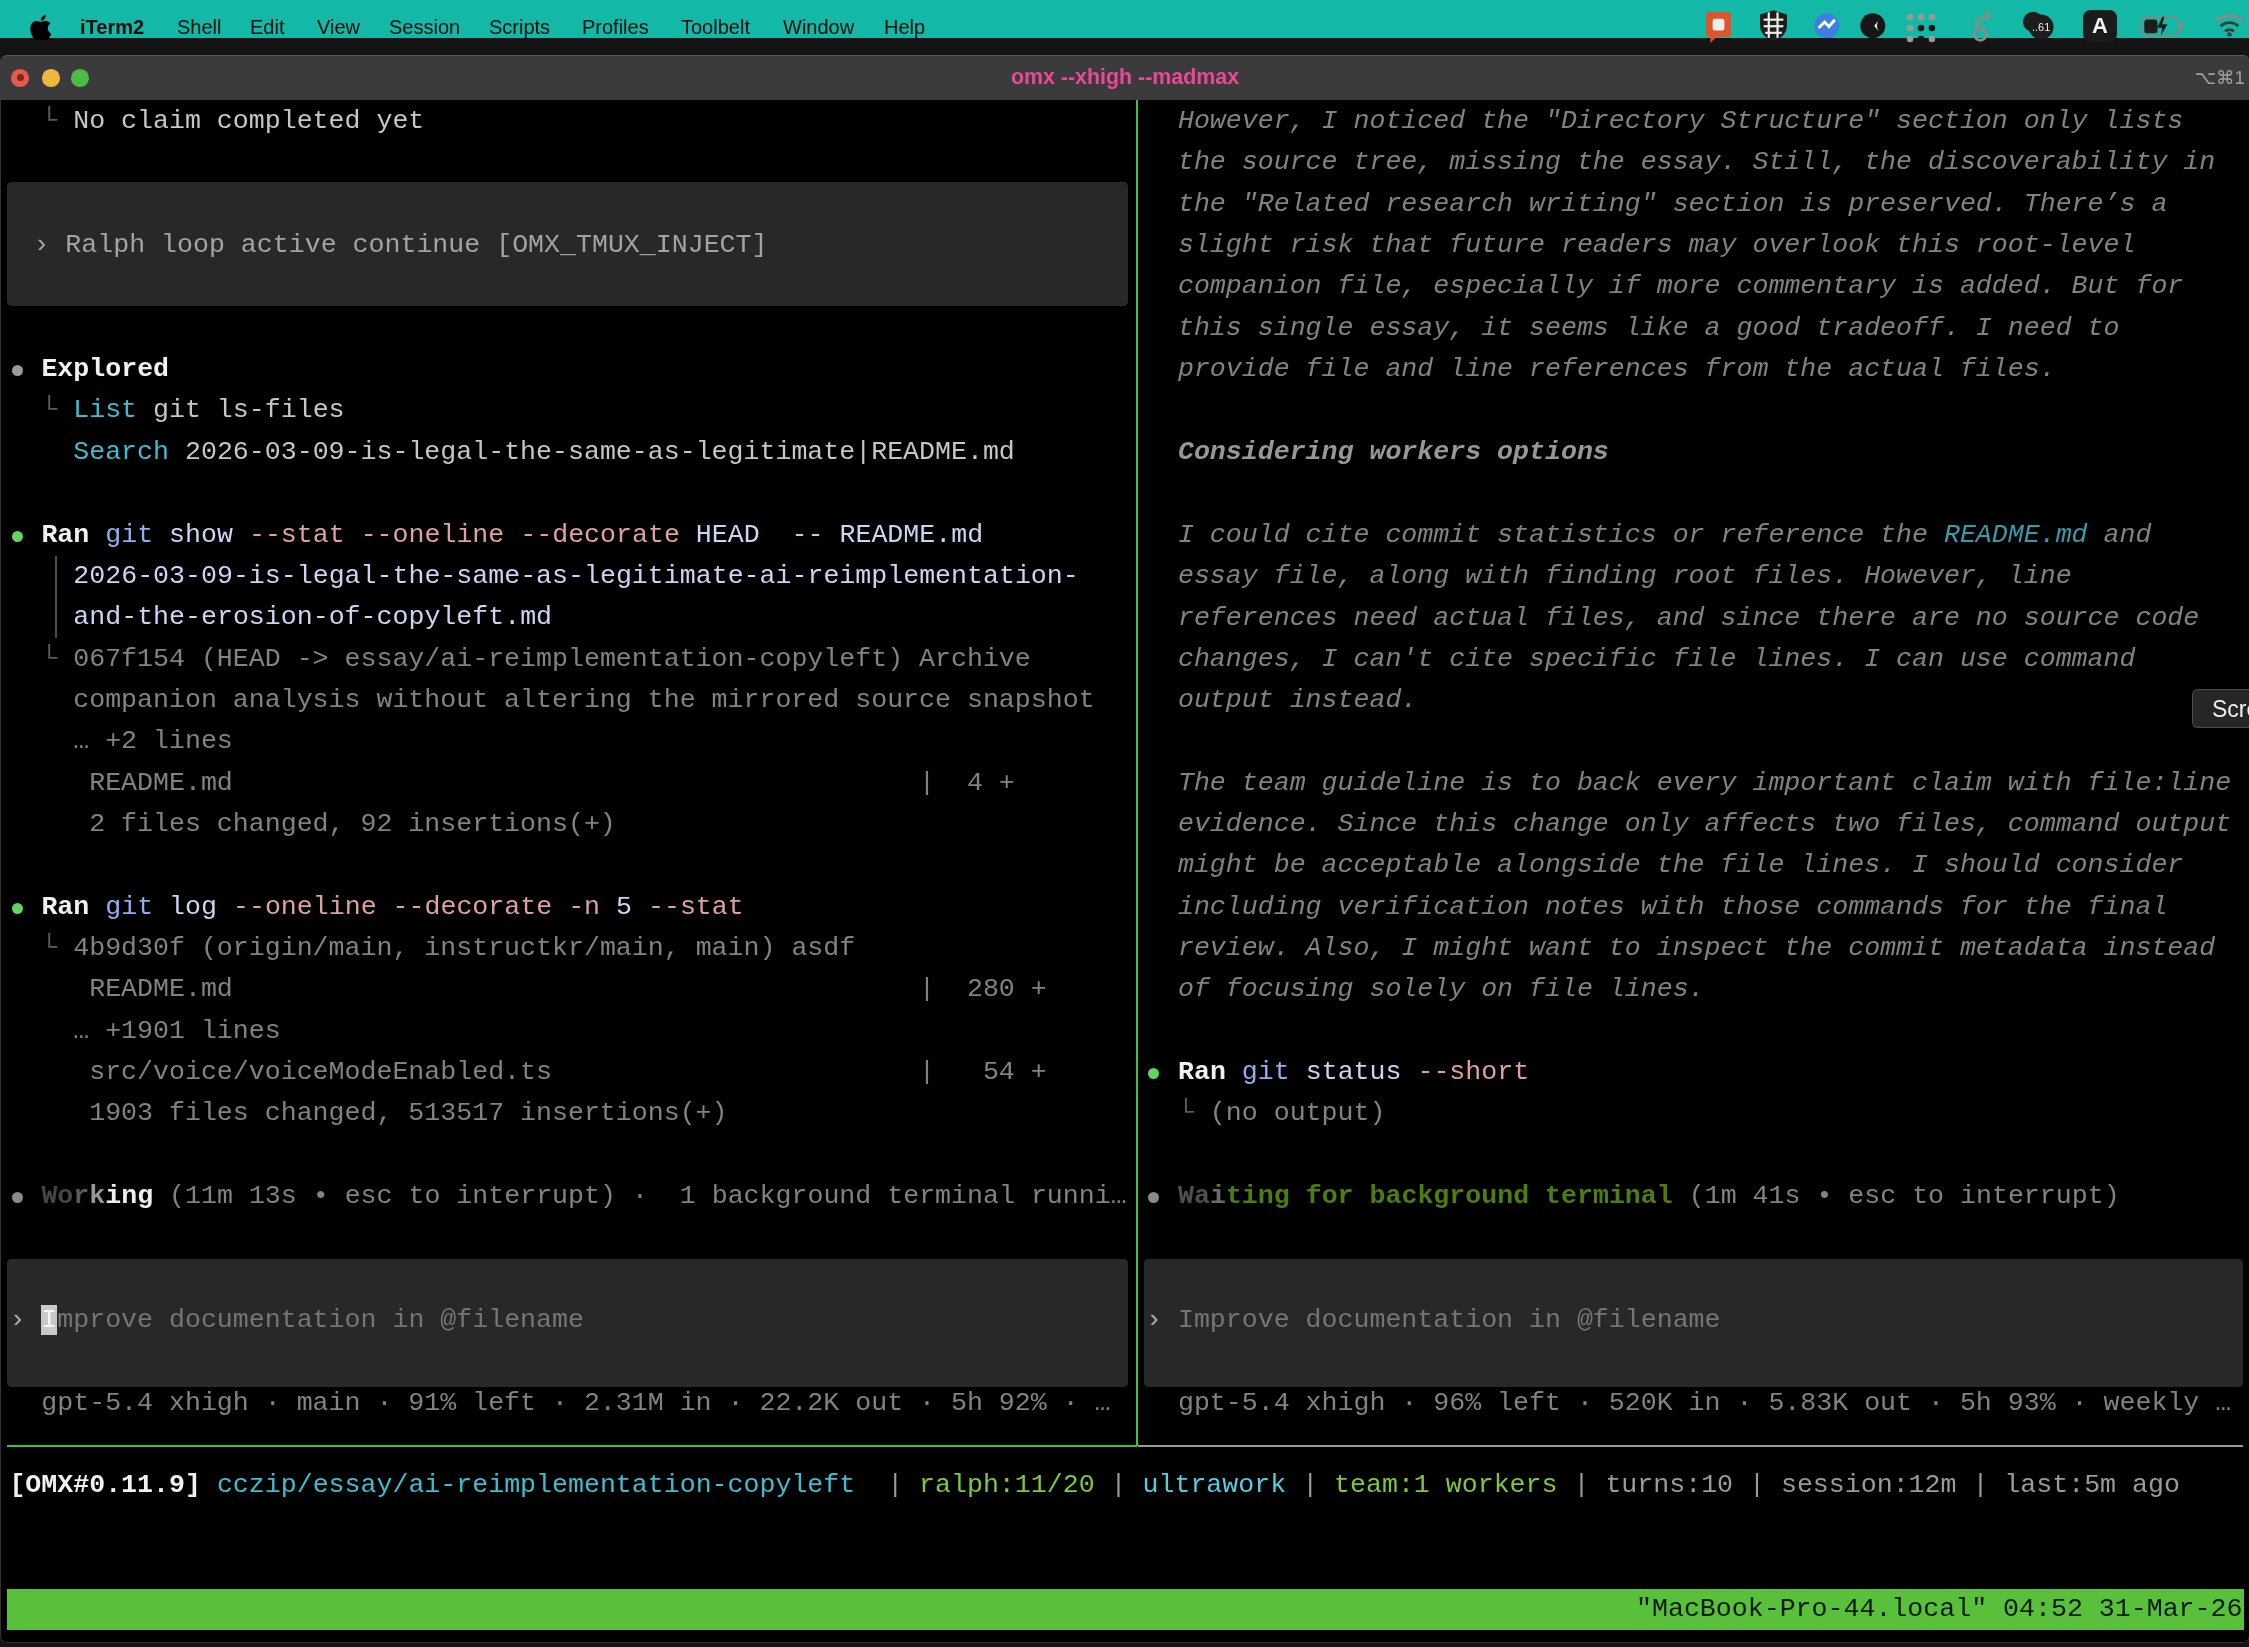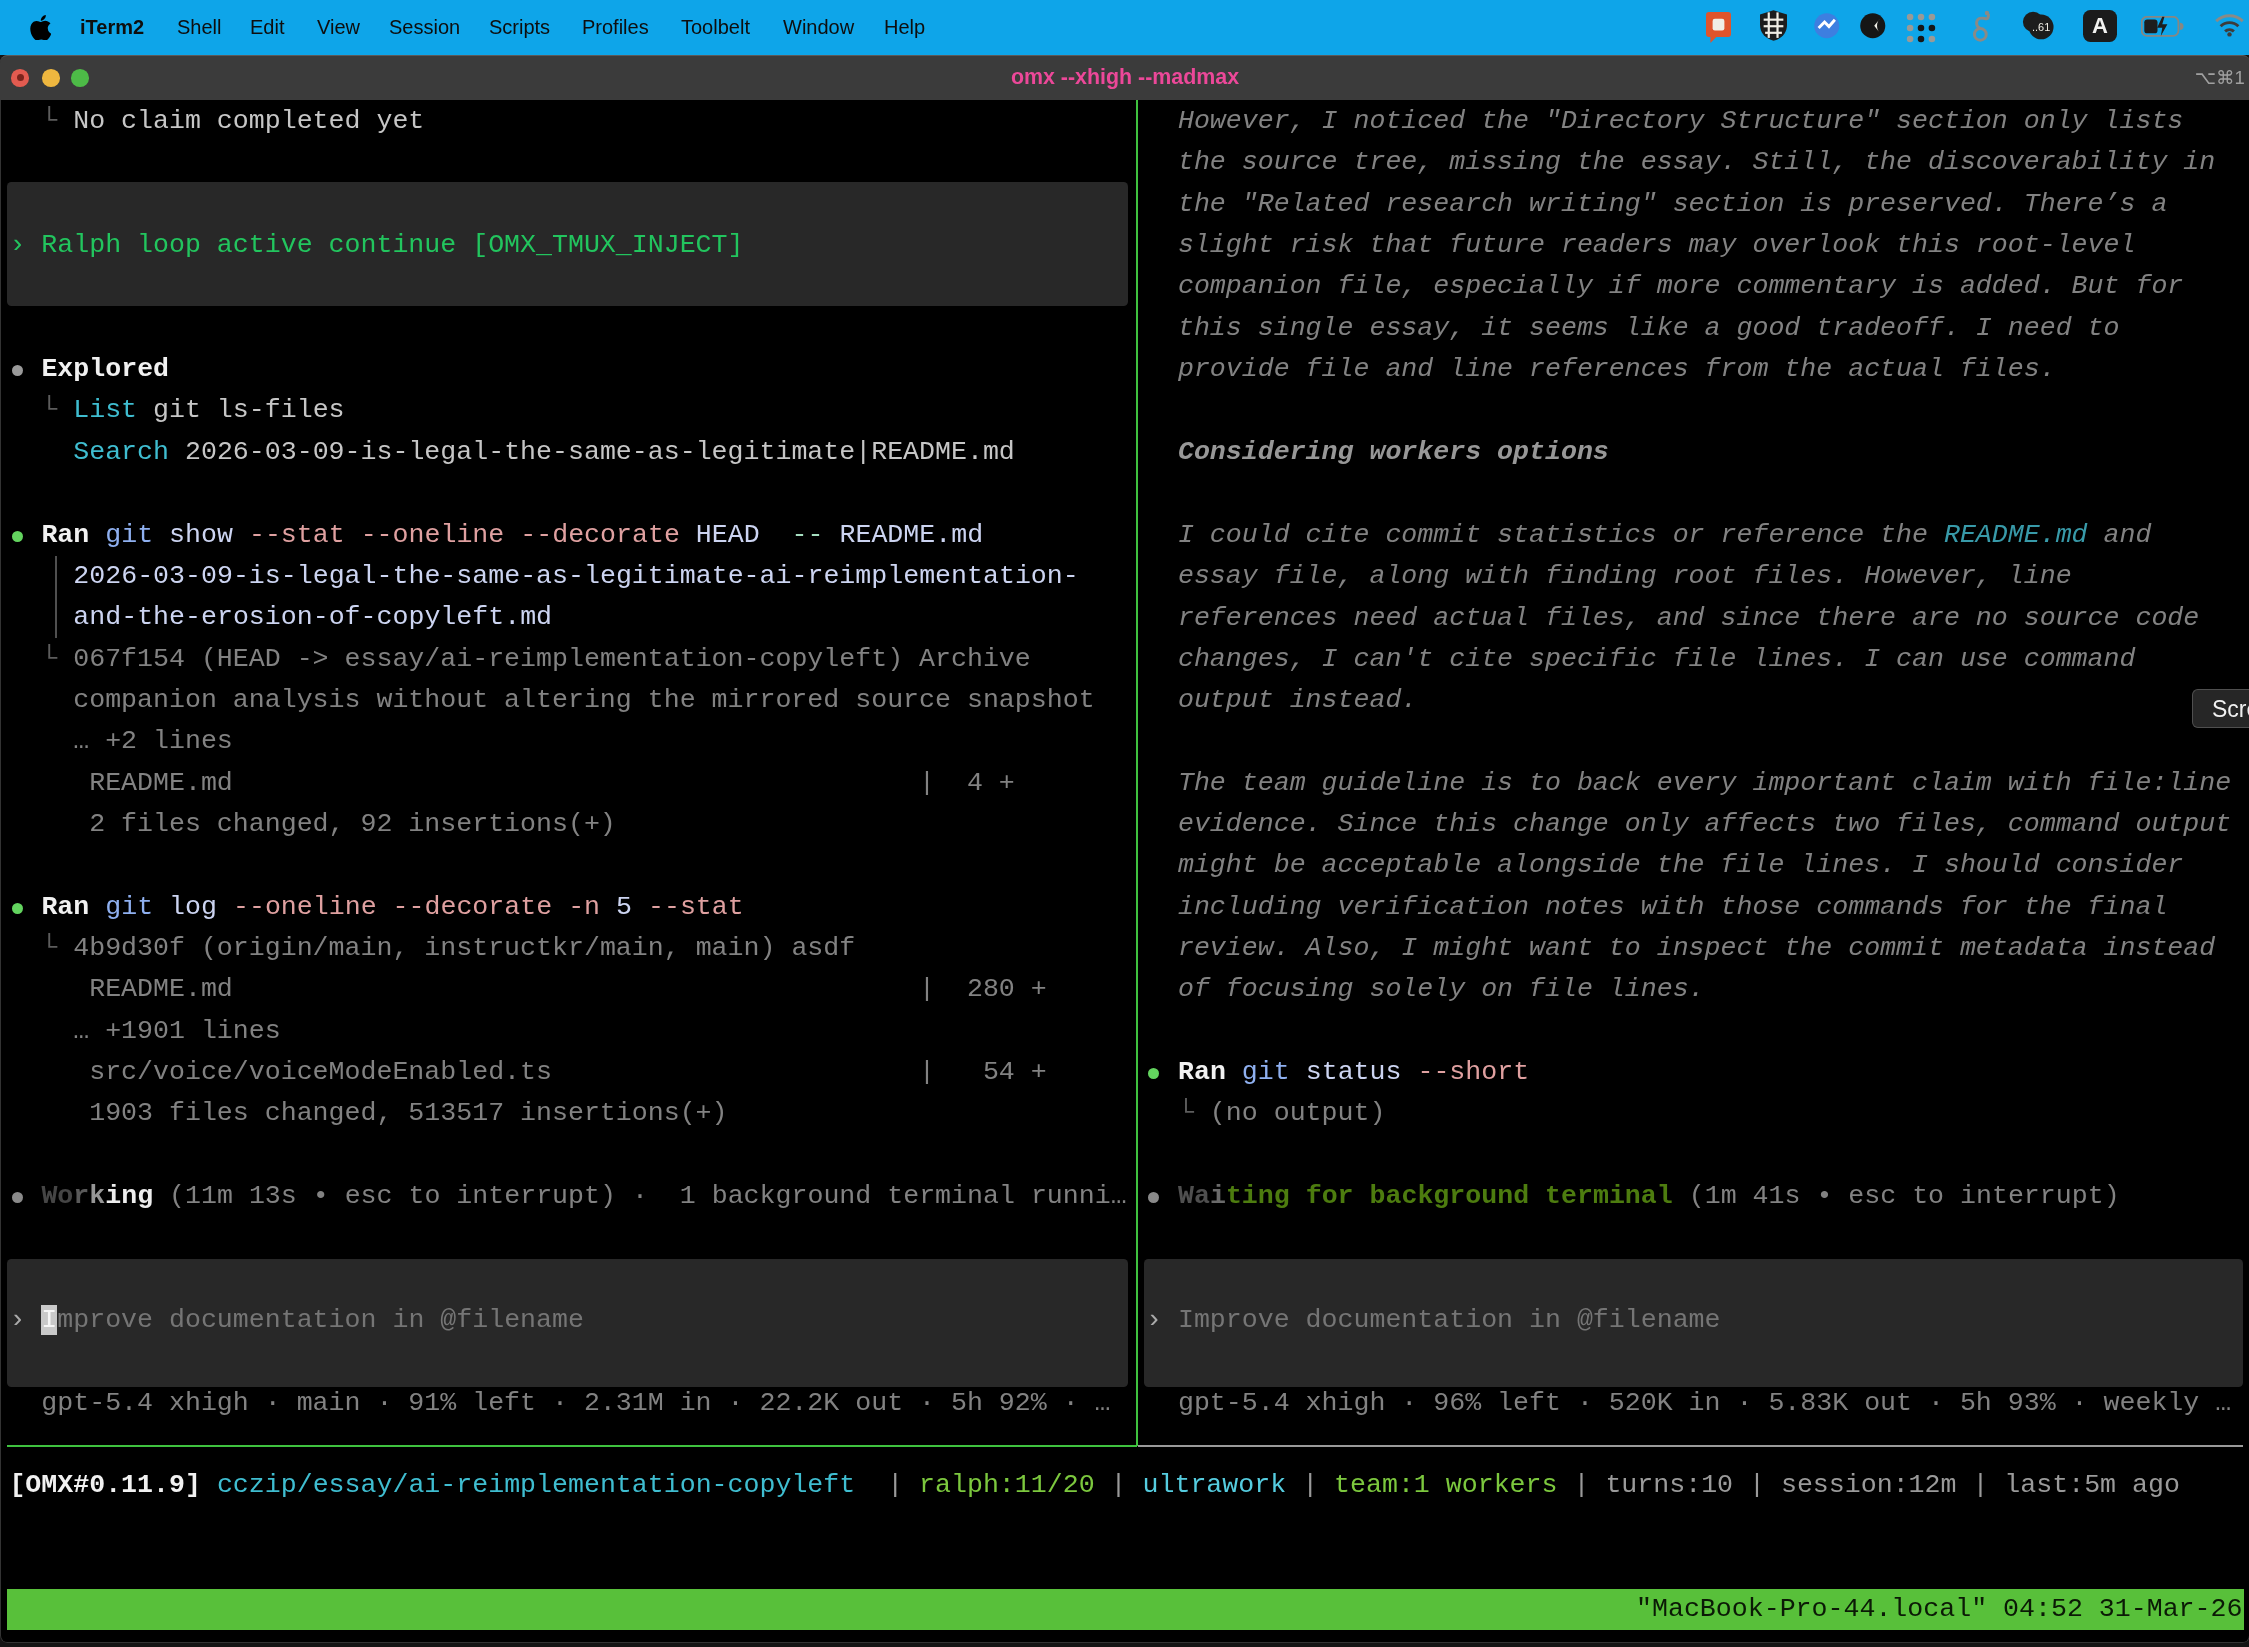--- a/index.html
+++ b/index.html
@@ -1,40 +1,40 @@
 <!DOCTYPE html>
 <html style="font-size:11.8px"><head>
 <meta charset="utf-8">
 <style>
   * { margin:0; padding:0; box-sizing:border-box; }
   html,body { width:2250px; height:1648px; background:#141414; overflow:hidden; }
   #page { position:relative; width:2250px; height:1648px; font-family:"Liberation Sans",sans-serif; }
 
   
-  #menubar { position:absolute; left:0; top:0; width:2250px; height:55px; background:#0ea5e9; }
+  #menubar { position:absolute; left:0; top:0; width:2250px; height:38px; background:#14b8a6; }
   .mi { position:absolute; top:0; height:55px; line-height:55px; font-size:20px; color:#0e0e0e; }
   .mi.b { font-weight:bold; }
 
   
   #titlebar { position:absolute; left:0; top:55px; width:2250px; height:45px; background:#3b3b3b;
     border-radius:7.4px 7.4px 0 0; border-top:0.7px solid #5a5a5a; }
   .tl { position:absolute; top:69px; width:17.7px; height:17.7px; border-radius:50%; }
   #wtitle { position:absolute; top:55px; left:0; width:2250px; height:45px; line-height:45px;
     text-align:center; font-size:21.4px; font-weight:bold; color:#ec4899; }
   #wkey { position:absolute; top:55px; right:5.2px; height:45px; line-height:45px; font-size:18.5px; color:#a0a0a0; }
 
   #term { position:absolute; left:0; top:100px; width:2250px; height:1543px; background:#000; border-left:1.5px solid #333; border-right:1.5px solid #333; border-bottom:1.5px solid #333; border-radius:0 0 7.4px 7.4px; }
 
   .ln { position:absolute; font-family:"Liberation Mono",monospace; font-size:26.6px; line-height:41px;
     white-space:pre; color:#808080; }
   .lp { left:9.4px; }
   .rp { left:1146px; }
 
   .w  { color:#c6c6c6; }
-  .w2 { color:#22c55e; }
+  .w2 { color:#a3a3a3;margin-left:24px; }
   .wb { color:#f1f1f1; font-weight:bold; }
   .cy { color:#3fbdd0; }
   .bl { color:#8fb0f0; }
   .lv { color:#ccd4f1; }
   .pk { color:#dfa0a0; }
   .mint { color:#a5dec0; }
   .gb { color:#63d45f; }
   .gr { color:#828282; }
   .dg { color:#5d5d5d; }
   .it { font-style:italic; }

